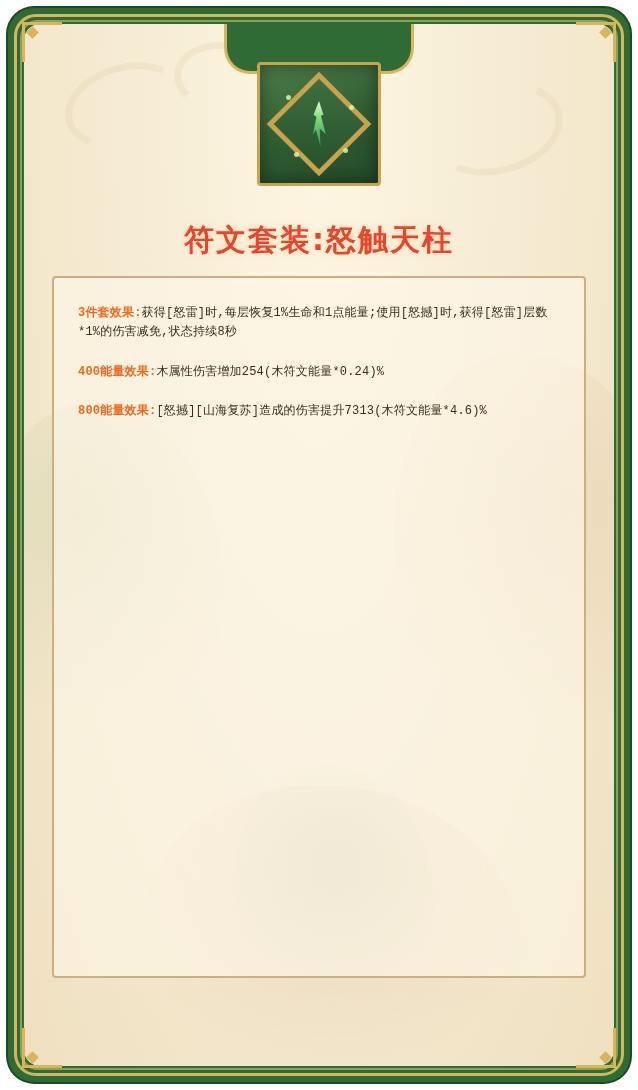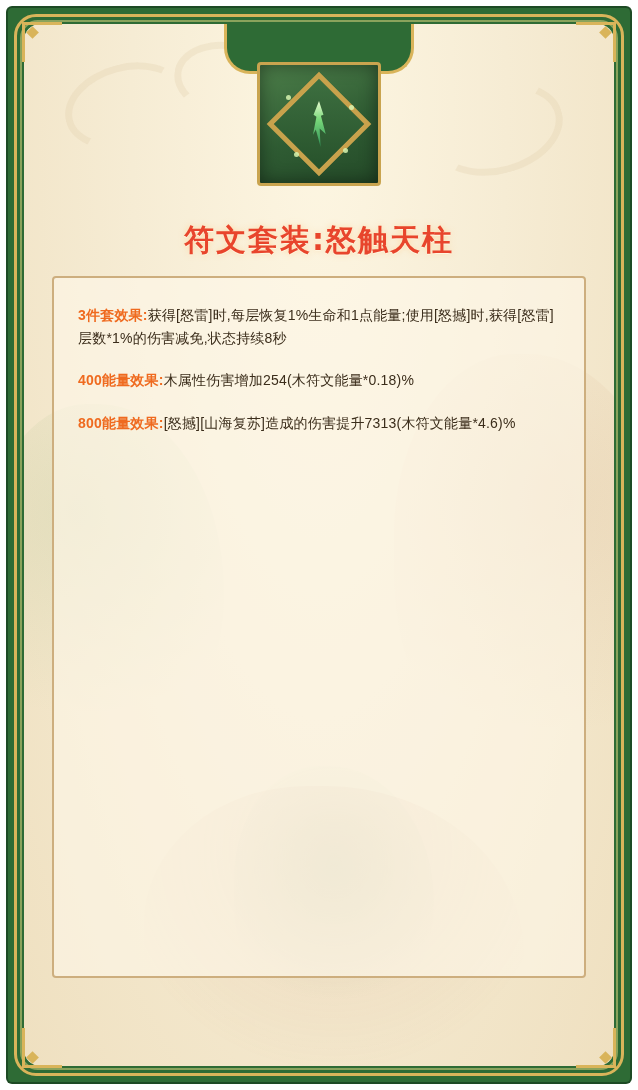--- a/index.html
+++ b/index.html
@@ -16,21 +16,21 @@
 
   
   .panel {
     position: absolute;
     left: 8px;
     top: 8px;
     width: 622px;
     height: 1074px;
     box-sizing: border-box;
     background: #2e6b35;
-    border-radius: 4px;
+    border-radius: 26px;
     padding: 4px;
     box-shadow: 0 0 0 2px #1d4a24;
   }
   .panel-gold {
     position: absolute;
     inset: 6px;
     border-radius: 22px;
     border: 3px solid #d9b45a;
     box-sizing: border-box;
     pointer-events: none;
@@ -186,22 +186,22 @@
     background: rgba(253, 247, 233, 0.62);
     border: 2px solid #cdae7e;
     border-radius: 4px;
     box-sizing: border-box;
     padding: 26px 24px 20px 24px;
     overflow: hidden;
     z-index: 8;
   }
   .block {
     margin-bottom: 20px;
-    font-family: Liberation Sans, sans-serif;
-    font-size: 14px;
+    font-family: Liberation Mono, monospace;
+    font-size: 12px;
     line-height: 1.62;
     color: #3b2d1b;
     letter-spacing: 0.2px;
   }
   .block:last-child { margin-bottom: 8px; }
   .tag {
     color: #ef6a1f;
     font-weight: bold;
   }
 
@@ -239,21 +239,21 @@
     <div class="title">符文套装:怒触天柱</div>
 
     <div class="card">
 
       <div class="block">
         <span class="tag">3件套效果:</span><span>获得[怒雷]时,每层恢复1%生命和1点能量;使用[怒撼]时,获得[怒雷]层数*1%的伤害减免,状态持续8秒</span>
       </div>
 
 
       <div class="block">
-        <span class="tag">400能量效果:</span><span>木属性伤害增加254(木符文能量*0.18)%</span>
+        <span class="tag">400能量效果:</span><span>木属性伤害增加254(木符文能量*0.24)%</span>
       </div>
 
       <div class="block">
         <span class="tag">800能量效果:</span><span>[怒撼][山海复苏]造成的伤害提升7313(木符文能量*4.6)%</span>
       </div>
 
     </div>
   </div>
 
   <div class="panel-gold"></div>

